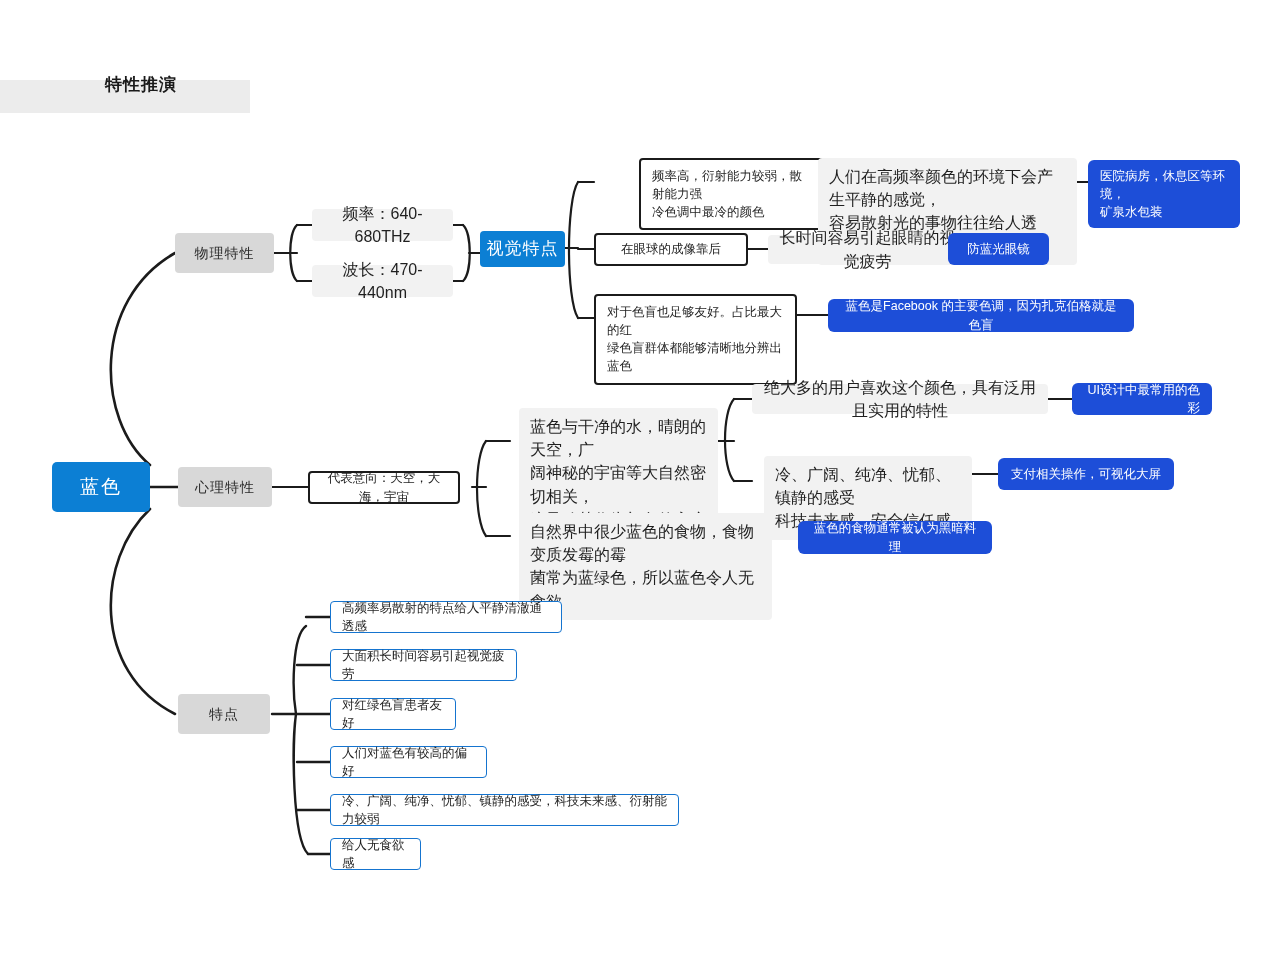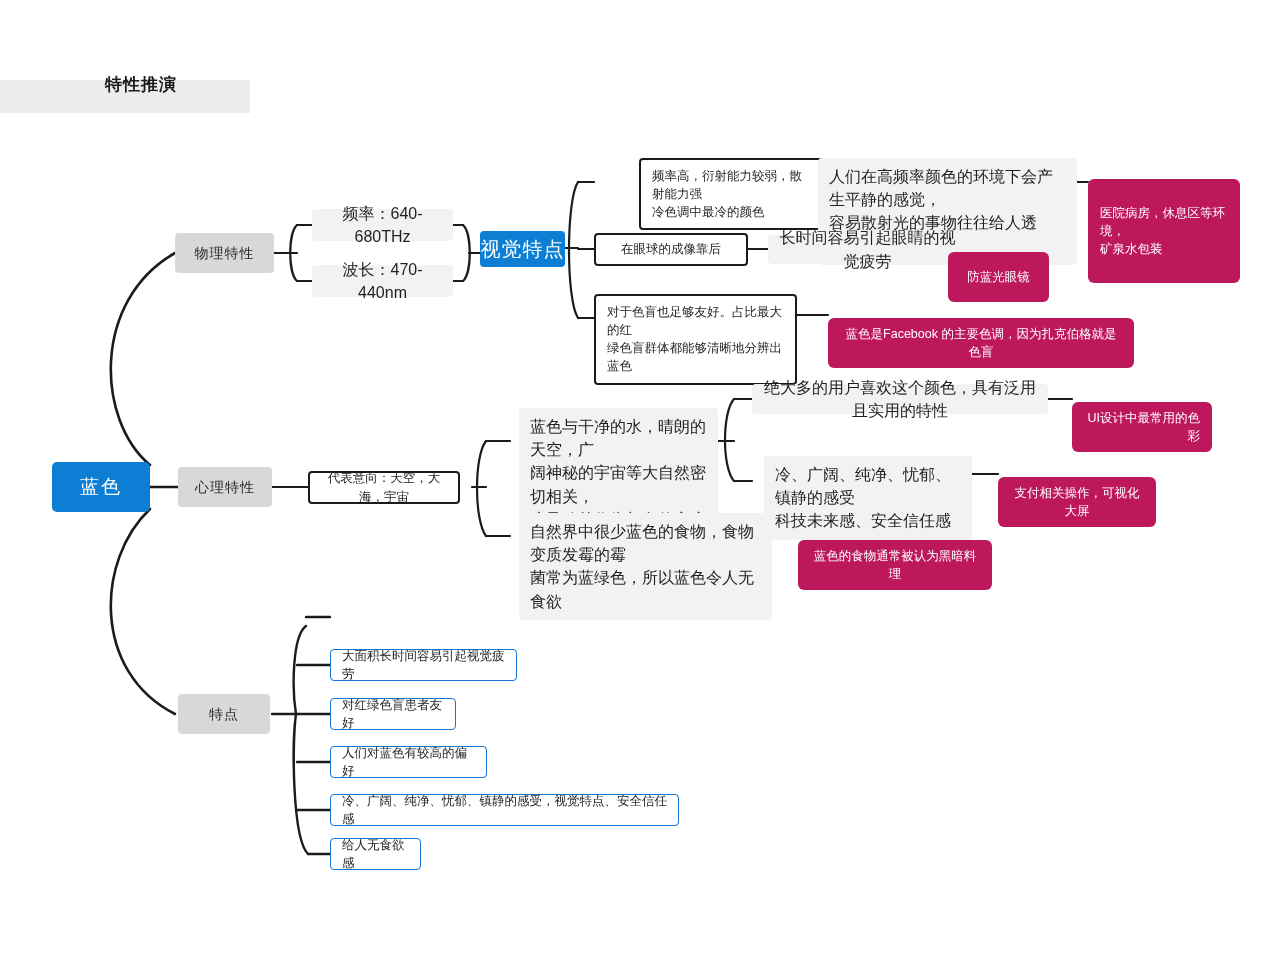--- a/index.html
+++ b/index.html
@@ -75,21 +75,21 @@
     border-radius: 4px;
     font-size: 14px;
     justify-content: center;
     letter-spacing: 1px;
   }
   
   .n-blue {
     background: #0c7fd4;
     color: #ffffff;
     border-radius: 4px;
-    font-size: 20px;
+    font-size: 17px;
     justify-content: center;
     letter-spacing: 1px;
   }
   
   .n-soft {
     background: #f2f2f2;
     color: #1f1f1f;
     border-radius: 4px;
     font-size: 16px;
     padding: 7px 11px;
@@ -107,26 +107,25 @@
   .n-blueline {
     background: #ffffff;
     color: #1f1f1f;
     border: 1.5px solid #1574cf;
     border-radius: 4px;
     font-size: 12.5px;
     padding: 7px 11px;
   }
   
   .n-dark {
-    background: #be185d;
+    background: #1d4ed8;
     color: #ffffff;
     border-radius: 6px;
     font-size: 12.5px;
-    padding: 25px 12px;
-    margin-top: 19px;
+    padding: 7px 12px;
   }
   .n-center { justify-content: center; text-align: center; }
 </style>
 </head>
 <body>
 
 <div id="canvas">
 
   <svg id="edges" viewBox="0 0 1280 960" xmlns="http://www.w3.org/2000/svg">
     <g fill="none" stroke="#1b1b1b" stroke-width="2.6" stroke-linecap="round">
@@ -233,27 +232,28 @@
 
   <div class="node n-soft" style="left:519px; top:408px; width:199px;">蓝色与干净的水，晴朗的天空，广
 阔神秘的宇宙等大自然密切相关，
 这导致其作为颜色的高度偏好</div>
 
   <div class="node n-soft n-center" style="left:752px; top:384px; width:296px; height:30px;">绝大多的用户喜欢这个颜色，具有泛用且实用的特性</div>
   <div class="node n-dark n-center" style="left:1072px; top:383px; width:140px; height:32px;text-align:right;">UI设计中最常用的色彩</div>
 
   <div class="node n-soft" style="left:764px; top:456px; width:208px;">冷、广阔、纯净、忧郁、镇静的感受
 科技未来感、安全信任感</div>
-  <div class="node n-dark n-center" style="left:998px; top:458px; width:158px; height:32px;text-align:center;">支付相关操作，可视化大屏</div>
+  <div class="node n-dark n-center" style="left:998px; top:458px; width:176px; height:32px;text-align:center;">支付相关操作，可视化大屏</div>
 
   <div class="node n-soft" style="left:519px; top:513px; width:253px;">自然界中很少蓝色的食物，食物变质发霉的霉
 菌常为蓝绿色，所以蓝色令人无食欲</div>
   <div class="node n-dark n-center" style="left:798px; top:521px; width:194px; height:33px;">蓝色的食物通常被认为黑暗料理</div>
 
   <div class="node n-gray" style="left:178px; top:694px; width:92px; height:40px;">特点</div>
 
+  <div class="node n-blueline" style="left:330px; top:601px; width:232px; height:32px;">高频率易散射的特点给人平静清澈通透感</div>
   <div class="node n-blueline" style="left:330px; top:649px; width:187px; height:32px;">大面积长时间容易引起视觉疲劳</div>
   <div class="node n-blueline" style="left:330px; top:698px; width:126px; height:32px;">对红绿色盲患者友好</div>
   <div class="node n-blueline" style="left:330px; top:746px; width:157px; height:32px;">人们对蓝色有较高的偏好</div>
-  <div class="node n-blueline" style="left:330px; top:794px; width:349px; height:32px;">冷、广阔、纯净、忧郁、镇静的感受，视觉特点、安全信任感</div>
+  <div class="node n-blueline" style="left:330px; top:794px; width:349px; height:32px;">冷、广阔、纯净、忧郁、镇静的感受，科技未来感、衍射能力较弱</div>
   <div class="node n-blueline" style="left:330px; top:838px; width:91px; height:32px;">给人无食欲感</div>
 
 </div>
 
 </body></html>

